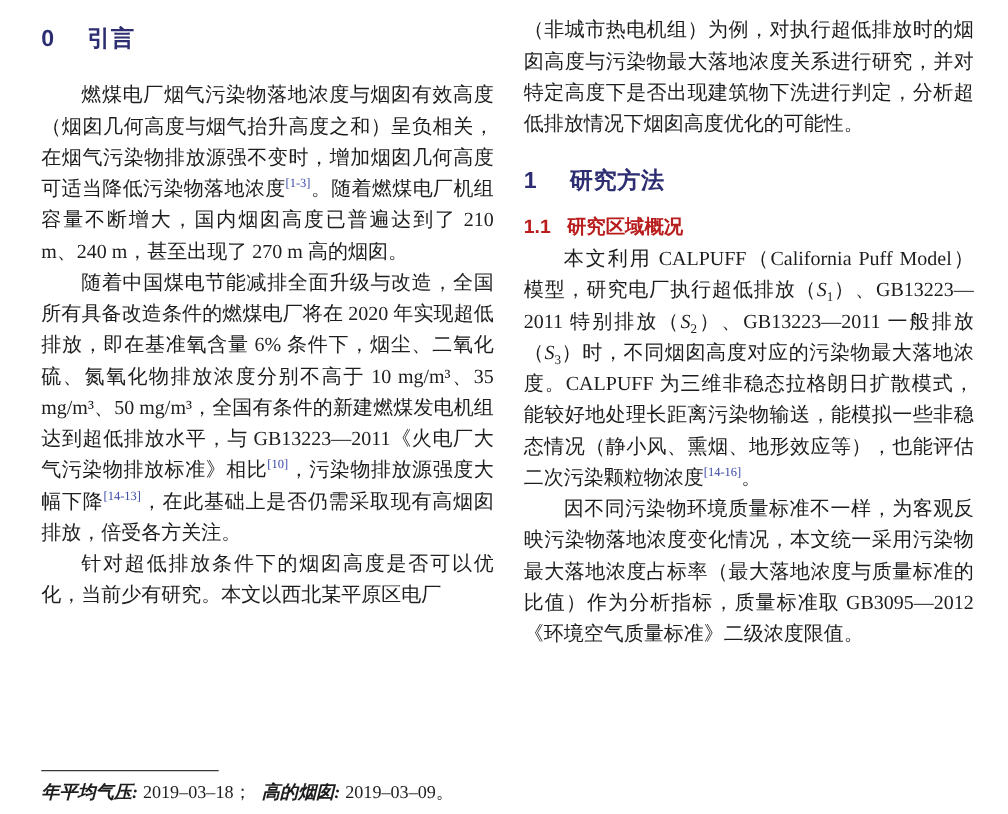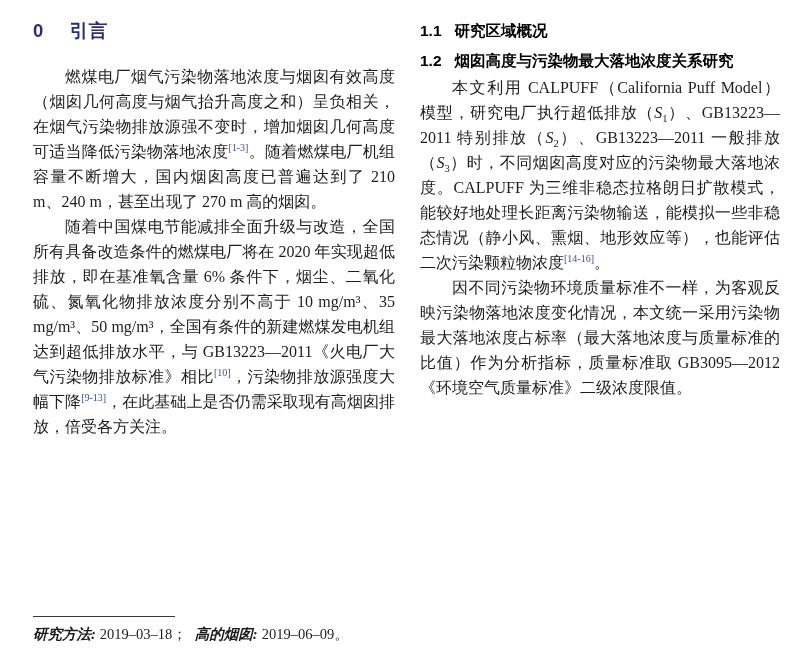--- a/index.html
+++ b/index.html
@@ -6,36 +6,35 @@
   .page{
     position:relative;
     width:806px;height:651px;
     box-sizing:border-box;
     padding:10px 26px 0 33px;
     display:flex;gap:24px;
     overflow:hidden;
     background:#ffffff;
     font-family:"Liberation Serif","DejaVu Serif",serif;
     color:#1d1d1f;
-    justify-content:space-between;
     --heading-color:#2d2d72;
     --ref-color:#3b4aa6;
   }
   .col{flex:0 0 362px;width:362px;}
   .col-right{flex:0 0 360px;width:360px;padding-top:2px;}
   .sec-heading{
     font-family:"Liberation Sans","DejaVu Sans",sans-serif;
     font-size:18.5px;font-weight:700;color:var(--heading-color,#2d2d72);
     margin:8px 0 21px 0;letter-spacing:0.5px;
   }
   .col-right .sec-heading{margin:19px 0 15px 0;}
   .sec-num{display:inline-block;margin-right:26px;}
   .sub-heading{
     font-family:"Liberation Sans","DejaVu Sans",sans-serif;
-    font-size:15.5px;font-weight:700;color:#000000;
+    font-size:15.5px;font-weight:700;color:#b91c1c;
     margin:9px 0 3px 0;
   }
   .sub-num{display:inline-block;margin-right:13px;font-family:"Liberation Sans","DejaVu Sans",sans-serif;}
   .body-para{
     margin:0;font-size:16px;line-height:25px;
     text-align:justify;text-indent:2em;
   }
   .no-indent{text-indent:0;}
   sup.ref-sup{
     color:var(--ref-color,#3b4aa6);
@@ -54,41 +53,45 @@
 
 <div class="page" style="--heading-color: #2d2d72; --ref-color: #3b4aa6; background: rgb(255, 255, 255); color: rgb(29, 29, 31);">
 
   <div class="col col-left">
     <h2 class="sec-heading">
       <span class="sec-num">0</span><span class="sec-title">引言</span>
     </h2>
 
     <div>
         <p class="body-para"><span>燃煤电厂烟气污染物落地浓度与烟囱有效高度（烟囱几何高度与烟气抬升高度之和）呈负相关，在烟气污染物排放源强不变时，增加烟囱几何高度可适当降低污染物落地浓度</span><sup class="ref-sup">[1-3]</sup><span>。随着燃煤电厂机组容量不断增大，国内烟囱高度已普遍达到了 210 m、240 m，甚至出现了 270 m 高的烟囱。</span></p>
-        <p class="body-para"><span>随着中国煤电节能减排全面升级与改造，全国所有具备改造条件的燃煤电厂将在 2020 年实现超低排放，即在基准氧含量 6% 条件下，烟尘、二氧化硫、氮氧化物排放浓度分别不高于 10 mg/m³、35 mg/m³、50 mg/m³，全国有条件的新建燃煤发电机组达到超低排放水平，与 GB13223—2011《火电厂大气污染物排放标准》相比</span><sup class="ref-sup">[10]</sup><span>，污染物排放源强度大幅下降</span><sup class="ref-sup">[9-13]</sup><span>，在此基础上是否仍需采取现有高烟囱排放，倍受各方关注。</span></p>
+        <p class="body-para"><span>随着中国煤电节能减排全面升级与改造，全国所有具备改造条件的燃煤电厂将在 2020 年实现超低排放，即在基准氧含量 6% 条件下，烟尘、二氧化硫、氮氧化物排放浓度分别不高于 10 mg/m³、35 mg/m³、50 mg/m³，全国有条件的新建燃煤发电机组达到超低排放水平，与 GB13223—2011《火电厂大气污染物排放标准》相比</span><sup class="ref-sup">[10]</sup><span>，污染物排放源强度大幅下降</span><sup class="ref-sup">[14-13]</sup><span>，在此基础上是否仍需采取现有高烟囱排放，倍受各方关注。</span></p>
+        <p class="body-para"><span>针对超低排放条件下的烟囱高度是否可以优化，当前少有研究。本文以西北某平原区电厂</span></p>
       </div>
 
     <div class="footnote">
       <div class="footnote-rule"></div>
       <p class="footnote-text">
-        <span class="fn-label">研究方法:</span><span class="fn-date">2019–03–18；</span><span class="fn-label">高的烟囱:</span><span class="fn-date">2019–06–09。</span>
+        <span class="fn-label">年平均气压:</span><span class="fn-date">2019–03–18；</span><span class="fn-label">高的烟囱:</span><span class="fn-date">2019–03–09。</span>
       </p>
     </div>
   </div>
 
   <div class="col col-right">
 
+    <div>
+        <p class="body-para no-indent"><span>（非城市热电机组）为例，对执行超低排放时的烟囱高度与污染物最大落地浓度关系进行研究，并对特定高度下是否出现建筑物下洗进行判定，分析超低排放情况下烟囱高度优化的可能性。</span></p>
+      </div>
 
+    <h2 class="sec-heading">
+      <span class="sec-num">1</span><span class="sec-title">研究方法</span>
+    </h2>
 
     <h3 class="sub-heading">
       <span class="sub-num">1.1</span><span>研究区域概况</span>
     </h3>
 
-    <h3 class="sub-heading">
-      <span class="sub-num">1.2</span><span>烟囱高度与污染物最大落地浓度关系研究</span>
-    </h3>
     <div>
         <p class="body-para"><span>本文利用 CALPUFF（California Puff Model）模型，研究电厂执行超低排放（</span><span class="var-i">S</span><sub class="var-sub">1</sub><span>）、GB13223—2011 特别排放（</span><span class="var-i">S</span><sub class="var-sub">2</sub><span>）、GB13223—2011 一般排放（</span><span class="var-i">S</span><sub class="var-sub">3</sub><span>）时，不同烟囱高度对应的污染物最大落地浓度。CALPUFF 为三维非稳态拉格朗日扩散模式，能较好地处理长距离污染物输送，能模拟一些非稳态情况（静小风、熏烟、地形效应等），也能评估二次污染颗粒物浓度</span><sup class="ref-sup">[14-16]</sup><span>。</span></p>
         <p class="body-para"><span>因不同污染物环境质量标准不一样，为客观反映污染物落地浓度变化情况，本文统一采用污染物最大落地浓度占标率（最大落地浓度与质量标准的比值）作为分析指标，质量标准取 GB3095—2012《环境空气质量标准》二级浓度限值。</span></p>
       </div>
 
   </div>
 </div>
 
 </body></html>

